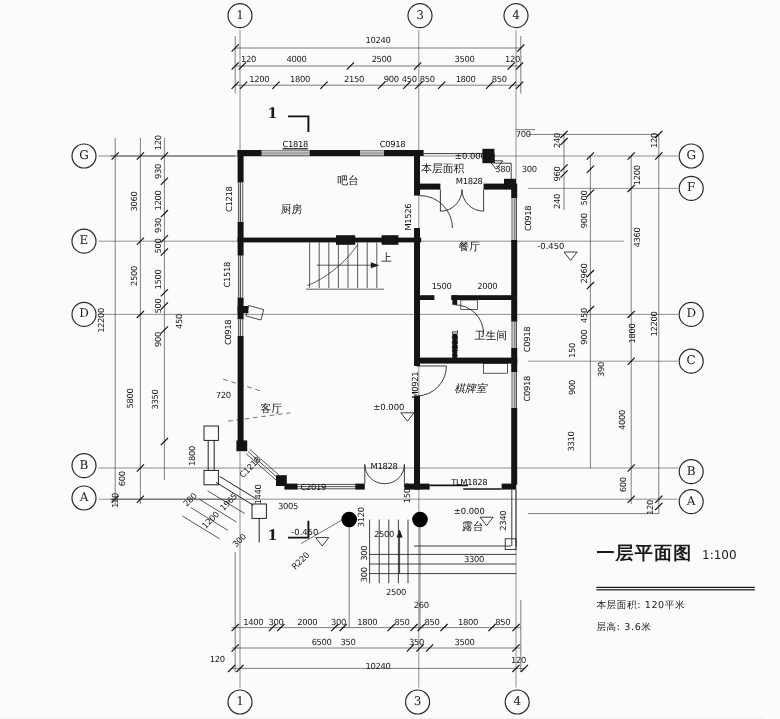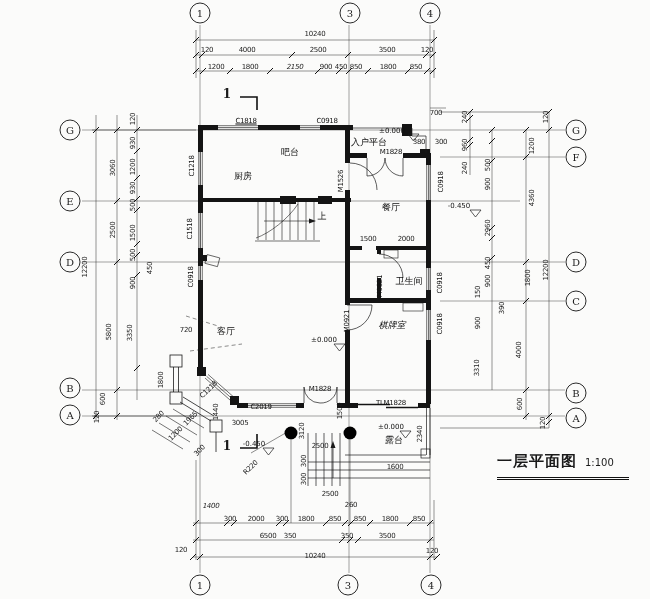--- a/index.html
+++ b/index.html
@@ -10,21 +10,21 @@
   #overlay span{position:absolute;transform:translate(-50%,-50%);white-space:nowrap;line-height:1;}
   .dim{font-size:7px;letter-spacing:-0.3px;color:#1c1c1c;}
   .open{font-size:7px;letter-spacing:-0.3px;color:#111;}
   .room{font-size:9px;color:#111;font-family:"DejaVu Sans",sans-serif;}
   .level{font-size:7px;color:#111;}
   .bubble{width:19px;height:19px;border:1.2px solid #2a2a2a;border-radius:50%;
           background:#fbfbfa;font-size:10px;font-family:"DejaVu Serif",serif;
           display:flex;align-items:center;justify-content:center;z-index:3;}
   .section{font-size:12px;font-weight:bold;font-family:"DejaVu Serif",serif;}
   .titleblock{position:absolute;left:497px;top:452px;width:145px;}
-  .tb-row{border-bottom:3px double #111;padding-bottom:6px;width:132px;
+  .tb-row{border-bottom:3px double #111;padding-bottom:18px;width:132px;
           display:flex;align-items:baseline;gap:8px;}
   .tb-title{font-size:15px;font-weight:bold;letter-spacing:1px;}
   .tb-scale{font-size:10px;}
   .tb-note{font-size:8px;margin-top:7px;letter-spacing:0.5px;}
 </style>
 </head>
 <body>
 
 <div id="canvas">
 
@@ -243,21 +243,21 @@
 
 <div id="overlay">
       <span class="dim" style="left: 315px; top: 34px;">10240</span>
       <span class="dim" style="left: 207px; top: 50px;">120</span>
       <span class="dim" style="left: 247px; top: 50px;">4000</span>
       <span class="dim" style="left: 318px; top: 50px;">2500</span>
       <span class="dim" style="left: 387px; top: 50px;">3500</span>
       <span class="dim" style="left: 427px; top: 50px;">120</span>
       <span class="dim" style="left: 216px; top: 67px;">1200</span>
       <span class="dim" style="left: 250px; top: 67px;">1800</span>
-      <span class="dim" style="left: 295px; top: 67px; font-style: italic;">2150</span>
+      <span class="dim" style="left: 295px; top: 67px;">2150</span>
       <span class="dim" style="left: 326px; top: 67px;">900</span>
       <span class="dim" style="left: 341px; top: 67px;">450</span>
       <span class="dim" style="left: 356px; top: 67px;">850</span>
       <span class="dim" style="left: 388px; top: 67px;">1800</span>
       <span class="dim" style="left: 416px; top: 67px;">850</span>
       <span class="dim" style="left: 436px; top: 113px;">700</span>
       <span class="dim" style="left: 419px; top: 142px;">380</span>
       <span class="dim" style="left: 441px; top: 142px;">300</span>
       <span class="dim" style="left: 465px; top: 117px; transform: translate(-50%, -50%) rotate(-90deg);">240</span>
       <span class="dim" style="left: 465px; top: 145px; transform: translate(-50%, -50%) rotate(-90deg);">960</span>
@@ -301,28 +301,28 @@
       <span class="dim" style="left: 186px; top: 330px;">720</span>
       <span class="dim" style="left: 216px; top: 412px; transform: translate(-50%, -50%) rotate(-90deg);">1440</span>
       <span class="dim" style="left: 240px; top: 423px;">3005</span>
       <span class="dim" style="left: 302px; top: 431px; transform: translate(-50%, -50%) rotate(-90deg);">3120</span>
       <span class="dim" style="left: 304px; top: 461px; transform: translate(-50%, -50%) rotate(-90deg);">300</span>
       <span class="dim" style="left: 304px; top: 479px; transform: translate(-50%, -50%) rotate(-90deg);">300</span>
       <span class="dim" style="left: 340px; top: 411px; transform: translate(-50%, -50%) rotate(-90deg);">1500</span>
       <span class="dim" style="left: 420px; top: 434px; transform: translate(-50%, -50%) rotate(-90deg);">2340</span>
       <span class="dim" style="left: 320px; top: 446px;">2500</span>
       <span class="dim" style="left: 330px; top: 494px;">2500</span>
-      <span class="dim" style="left: 395px; top: 467px;">1600</span>
+      <span class="dim" style="left: 395px; top: 467px;">3300</span>
       <span class="dim" style="left: 351px; top: 505px;">260</span>
       <span class="dim" style="left: 159px; top: 417px; transform: translate(-50%, -50%) rotate(-45deg);">280</span>
       <span class="dim" style="left: 176px; top: 434px; transform: translate(-50%, -50%) rotate(-45deg);">1200</span>
       <span class="dim" style="left: 191px; top: 419px; transform: translate(-50%, -50%) rotate(-45deg);">1965</span>
       <span class="dim" style="left: 200px; top: 451px; transform: translate(-50%, -50%) rotate(-45deg);">300</span>
       <span class="dim" style="left: 251px; top: 468px; transform: translate(-50%, -50%) rotate(-45deg);">R220</span>
-      <span class="dim" style="left: 211px; top: 506px; font-style: italic;">1400</span>
+      <span class="dim" style="left: 211px; top: 519px;">1400</span>
       <span class="dim" style="left: 230px; top: 519px;">300</span>
       <span class="dim" style="left: 256px; top: 519px;">2000</span>
       <span class="dim" style="left: 282px; top: 519px;">300</span>
       <span class="dim" style="left: 306px; top: 519px;">1800</span>
       <span class="dim" style="left: 335px; top: 519px;">850</span>
       <span class="dim" style="left: 360px; top: 519px;">850</span>
       <span class="dim" style="left: 390px; top: 519px;">1800</span>
       <span class="dim" style="left: 419px; top: 519px;">850</span>
       <span class="dim" style="left: 268px; top: 536px;">6500</span>
       <span class="dim" style="left: 290px; top: 536px;">350</span>
@@ -342,23 +342,23 @@
       <span class="open" style="left: 380px; top: 286px; transform: translate(-50%, -50%) rotate(-90deg);">M0821</span>
       <span class="open" style="left: 440px; top: 283px; transform: translate(-50%, -50%) rotate(-90deg);">C0918</span>
       <span class="open" style="left: 347px; top: 321px; transform: translate(-50%, -50%) rotate(-90deg);">M0921</span>
       <span class="open" style="left: 440px; top: 324px; transform: translate(-50%, -50%) rotate(-90deg);">C0918</span>
       <span class="open" style="left: 391px; top: 403px;">TLM1828</span>
       <span class="open" style="left: 320px; top: 389px;">M1828</span>
       <span class="open" style="left: 261px; top: 407px;">C2019</span>
       <span class="open" style="left: 209px; top: 390px; transform: translate(-50%, -50%) rotate(-45deg);">C1218</span>
       <span class="room" style="left: 243px; top: 176px;">厨房</span>
       <span class="room" style="left: 290px; top: 152px;">吧台</span>
-      <span class="room" style="left: 369px; top: 142px;">入户平台</span>
+      <span class="room" style="left: 369px; top: 142px;">本层面积</span>
       <span class="room" style="left: 391px; top: 207px; text-align: right;">餐厅</span>
-      <span class="room" style="left: 226px; top: 331px;">客厅</span>
+      <span class="room" style="left: 226px; top: 342px;">客厅</span>
       <span class="room" style="left: 409px; top: 281px;">卫生间</span>
       <span class="room" style="left: 392px; top: 325px; font-style: italic;">棋牌室</span>
       <span class="room" style="left: 394px; top: 440px;">露台</span>
       <span class="room" style="left: 322px; top: 216px;">上</span>
       <span class="level" style="left: 392px; top: 131px;">±0.000</span>
       <span class="level" style="left: 459px; top: 206px;">-0.450</span>
       <span class="level" style="left: 324px; top: 340px;">±0.000</span>
       <span class="level" style="left: 254px; top: 444px;">-0.450</span>
       <span class="level" style="left: 391px; top: 427px;">±0.000</span>
       <span class="bubble" style="left: 200px; top: 13px;">1</span>
@@ -380,15 +380,17 @@
       <span class="bubble" style="left: 576px; top: 418px;">A</span>
       <span class="section" style="left: 227px; top: 94px;">1</span>
       <span class="section" style="left: 227px; top: 446px;">1</span>
     </div>
 
 <div class="titleblock">
   <div class="tb-row">
     <span class="tb-title">一层平面图</span>
     <span class="tb-scale">1:100</span>
   </div>
+  <div class="tb-note">本层面积: 120平米</div>
+  <div class="tb-note">层高: 3.6米</div>
 </div>
 
 </div>
 
 </body></html>

